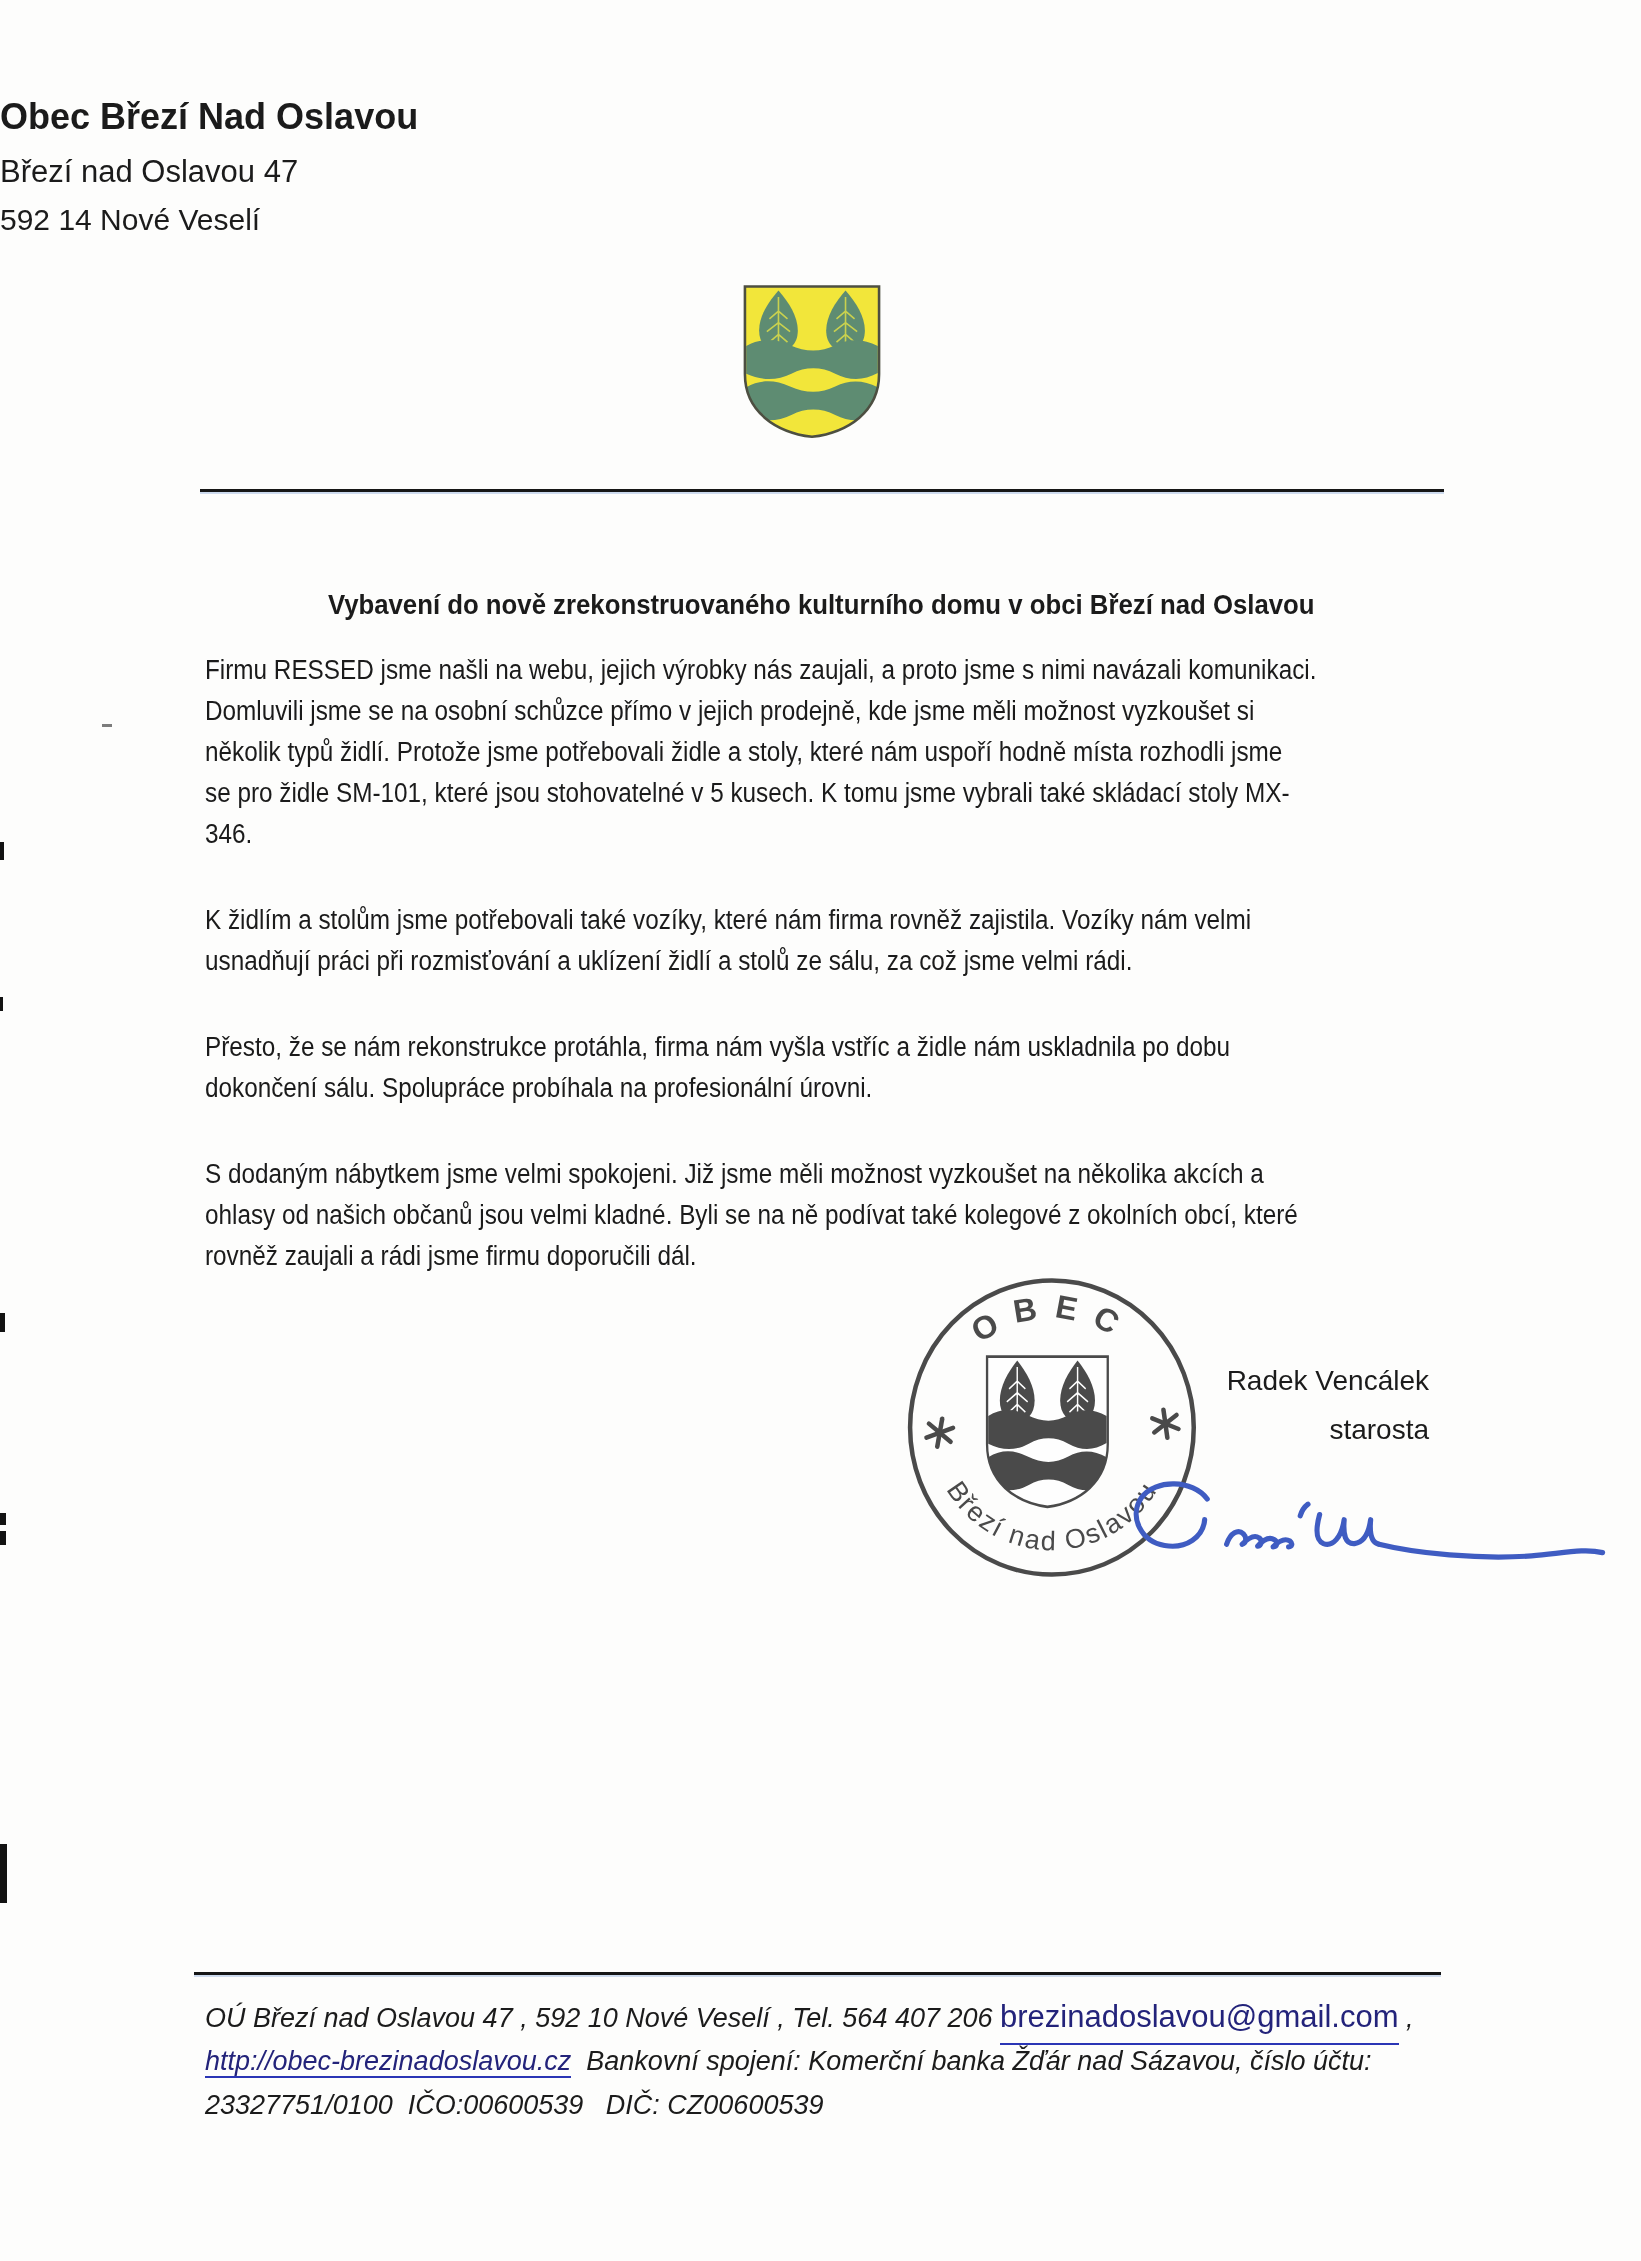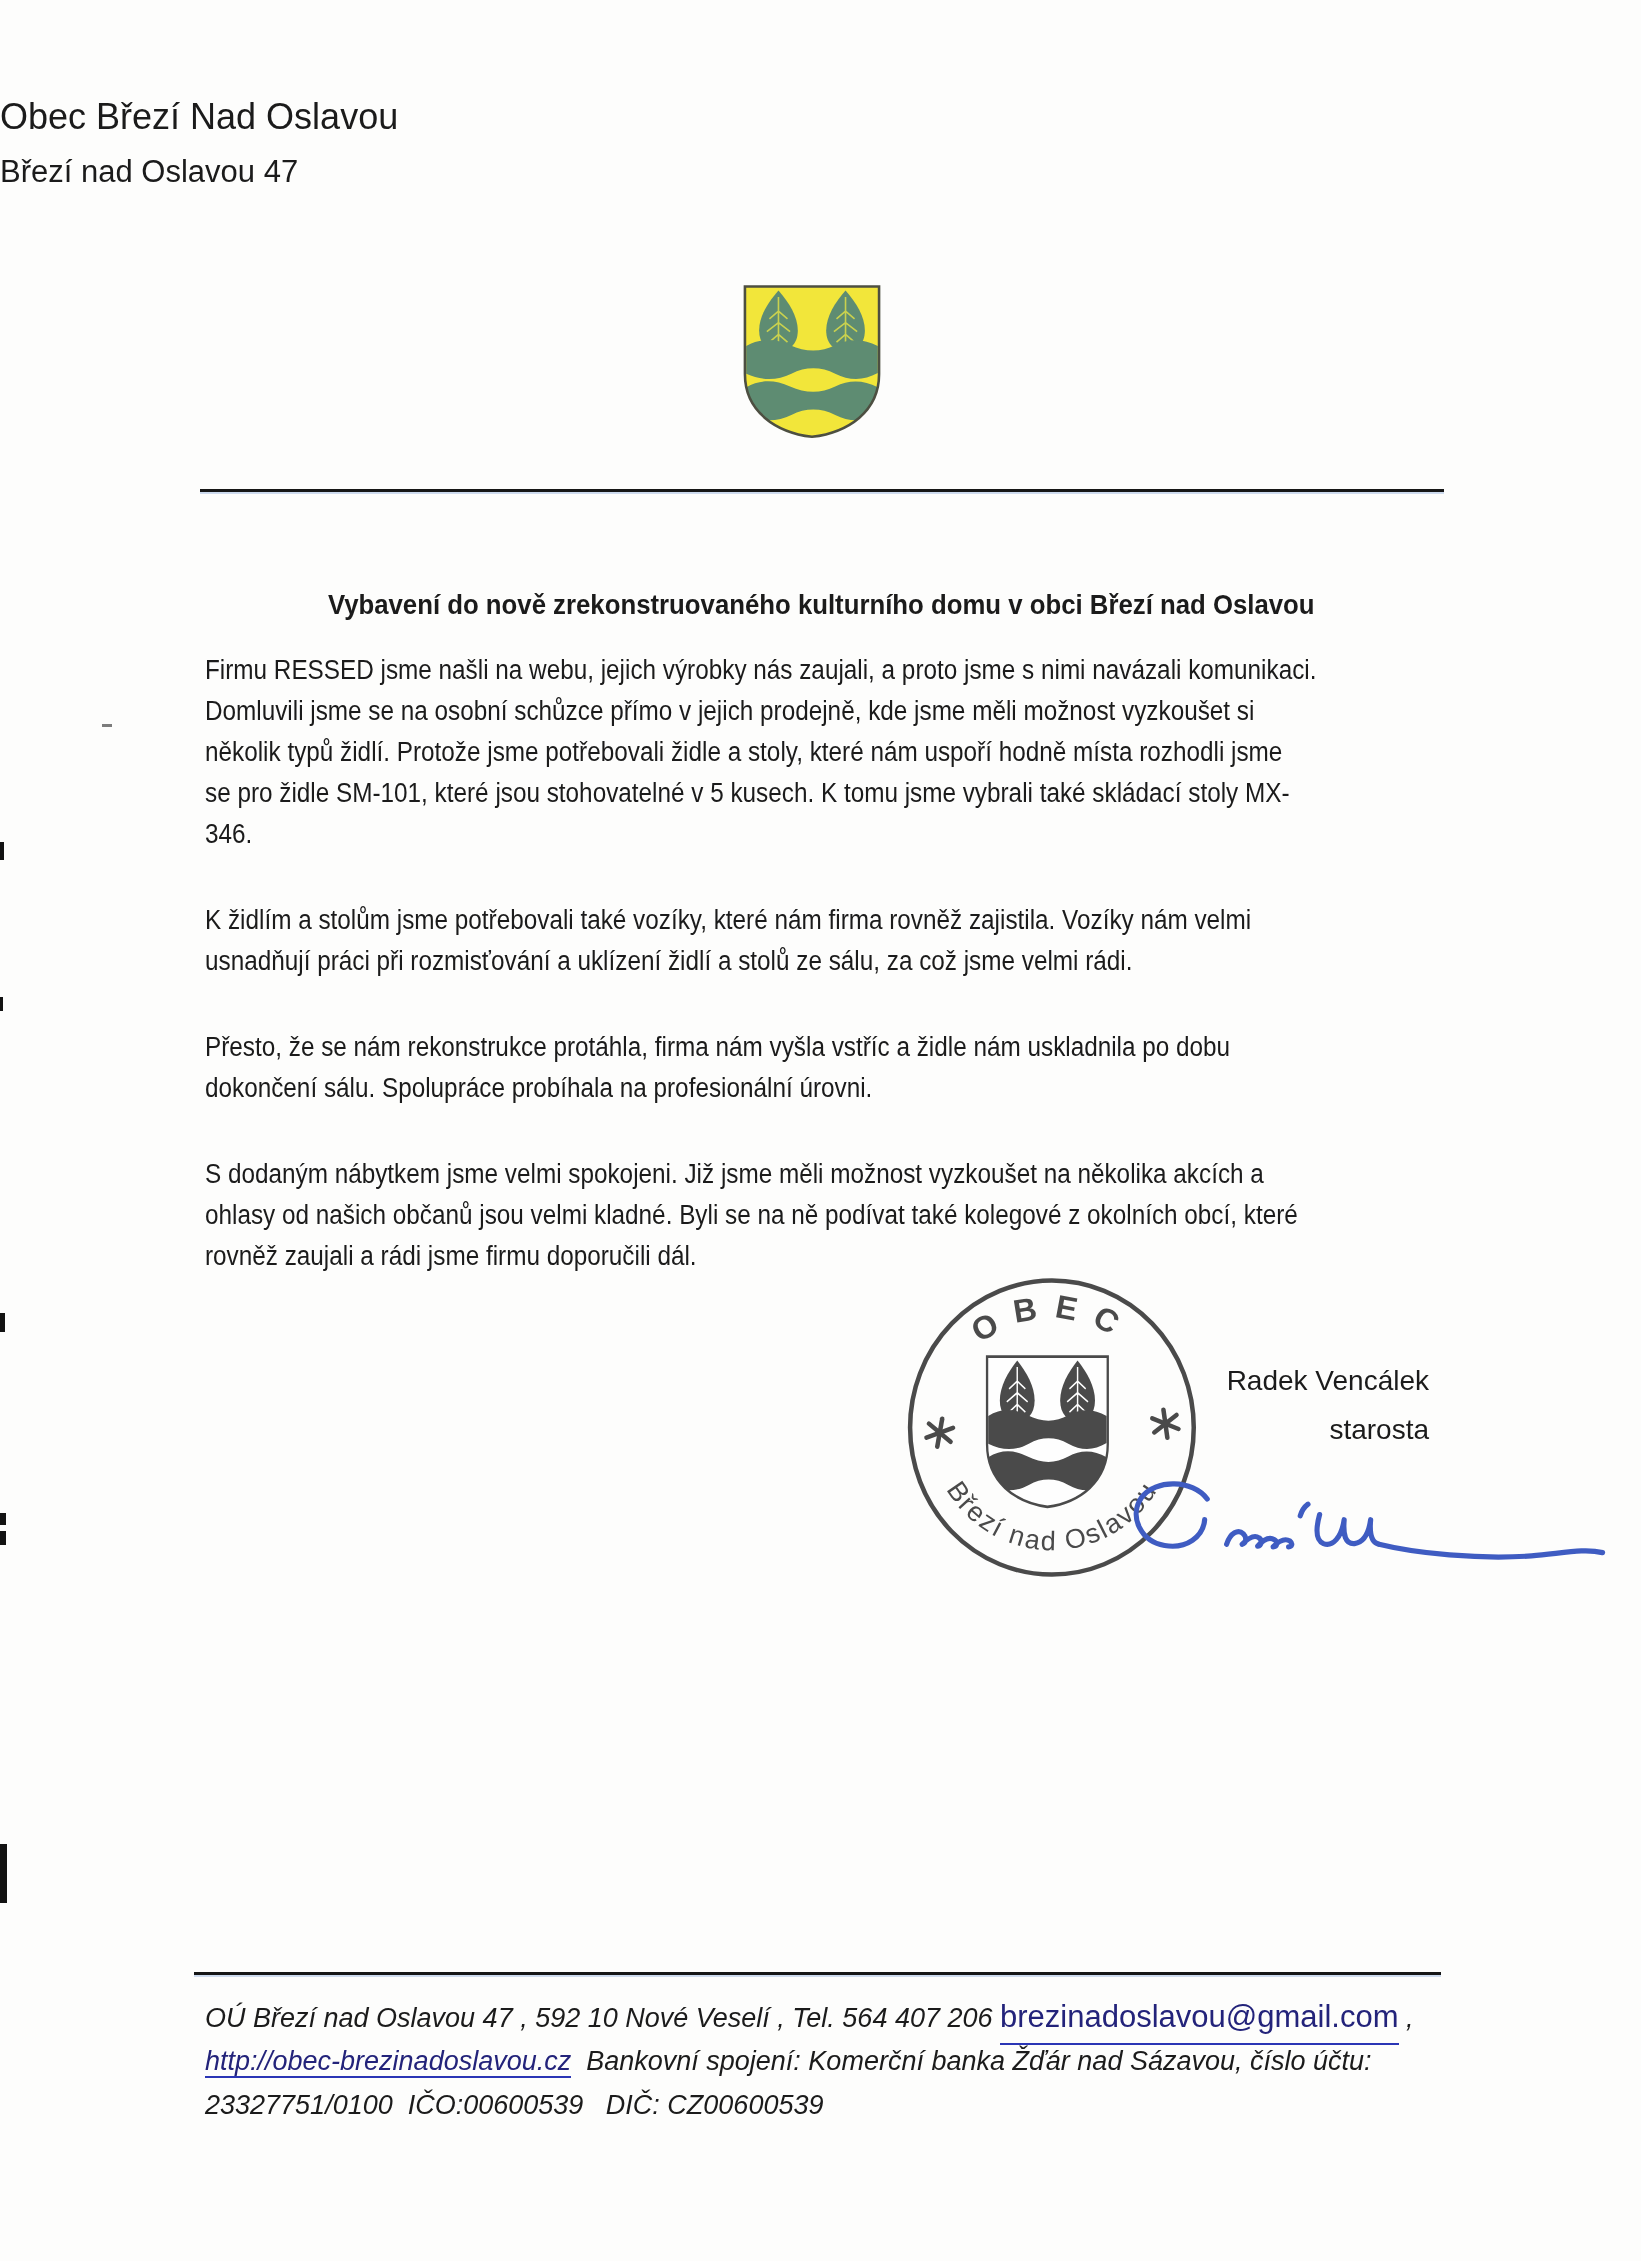--- a/index.html
+++ b/index.html
@@ -1,21 +1,21 @@
 <!DOCTYPE html>
 <html style="--text-color: #1b1b1b; --arms-field: #f2e63a; --arms-charge: #5e8c72; --arms-vein: #c9d14e; --arms-outline: #4d4f41; --stamp-ink: #3b3b3b; --signature-ink: #3f5cc2; --link-color: #23237a;font-size:10.3px"><head>
 <meta charset="utf-8">
 <style>
   html,body{margin:0;padding:0;background:#e8e8e8;}
   .page{
     position:relative;width:1642px;height:2261px;background:#fdfdfc;
     font-family:"Liberation Sans",sans-serif;color:var(--text-color,#1b1b1b);
     overflow:hidden;
   }
-  .org-title{position:absolute;left:0;top:96px;width:1519px;font-size:36px;font-weight:normal;letter-spacing:0px;}
+  .org-title{position:absolute;left:0;top:96px;width:1519px;font-size:36px;font-weight:bold;letter-spacing:0px;}
   .addr1{position:absolute;left:0;top:154px;width:1474px;font-size:31px;}
   .addr2{position:absolute;left:0;top:203px;width:1642px;font-size:30px;}
   .arms-svg{position:absolute;left:741px;top:284px;width:142px;height:158px;}
   .rule{position:absolute;height:3.2px;background:#161616;box-shadow:0 1.9px 0 rgba(110,150,210,.35);}
   .rule-top{left:200px;top:489px;width:1244px;}
   .rule-bottom{left:194px;top:1972px;width:1247px;}
   
   .subject-wrap{position:absolute;left:0;top:570px;width:1642px;text-align:center;margin-top:19px;}
   .subject-wrap>span{display:inline-block;transform:scaleX(.92);font-size:28px;font-weight:bold;white-space:pre;}
   .body-copy{position:absolute;left:205px;top:650px;transform:scaleX(.90);transform-origin:0 0;}
@@ -69,20 +69,21 @@
       </g>
       <use href="#shieldShape" class="outline"></use>
     </g>
   </defs>
 </svg>
 
 <div class="page">
 
   <div class="org-title">Obec Březí Nad Oslavou</div>
   <div class="addr1">Březí nad Oslavou 47</div>
+  <div class="addr2">592 14 Nové Veselí</div>
 
   <svg class="arms-svg" viewBox="0 0 220 245" style="--arms-vein:#c9d14e;">
     <use href="#arms"></use>
   </svg>
 
   <div class="rule rule-top"></div>
 
   <div class="subject-wrap">
     <span>Vybavení do nově zrekonstruovaného kulturního domu v obci Březí nad Oslavou</span>
   </div>

